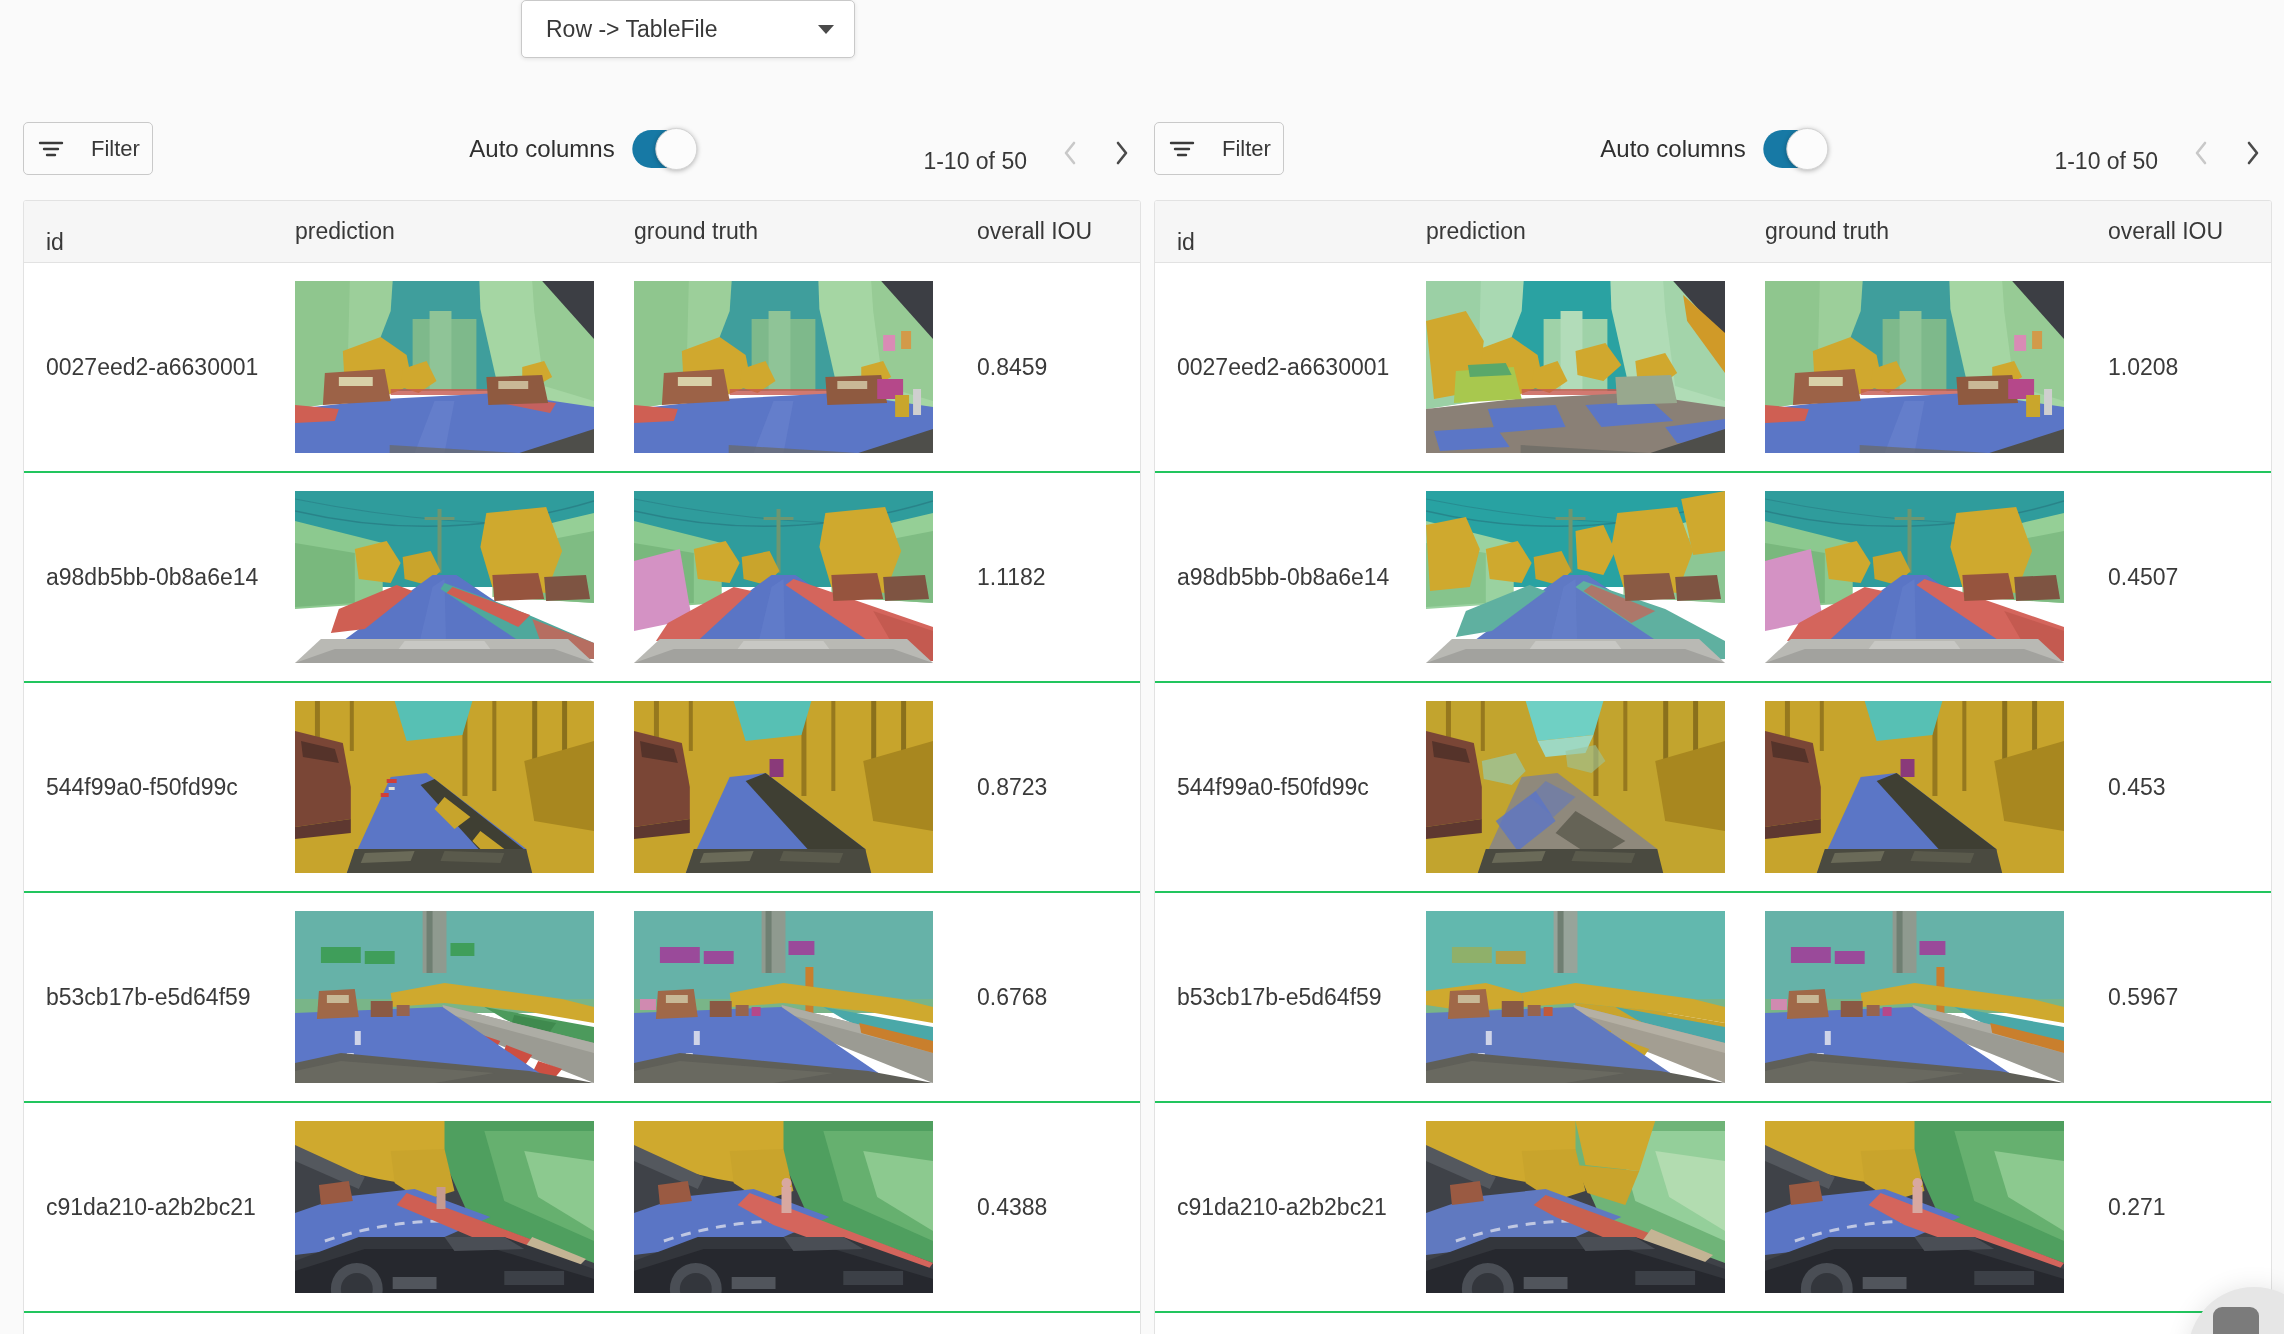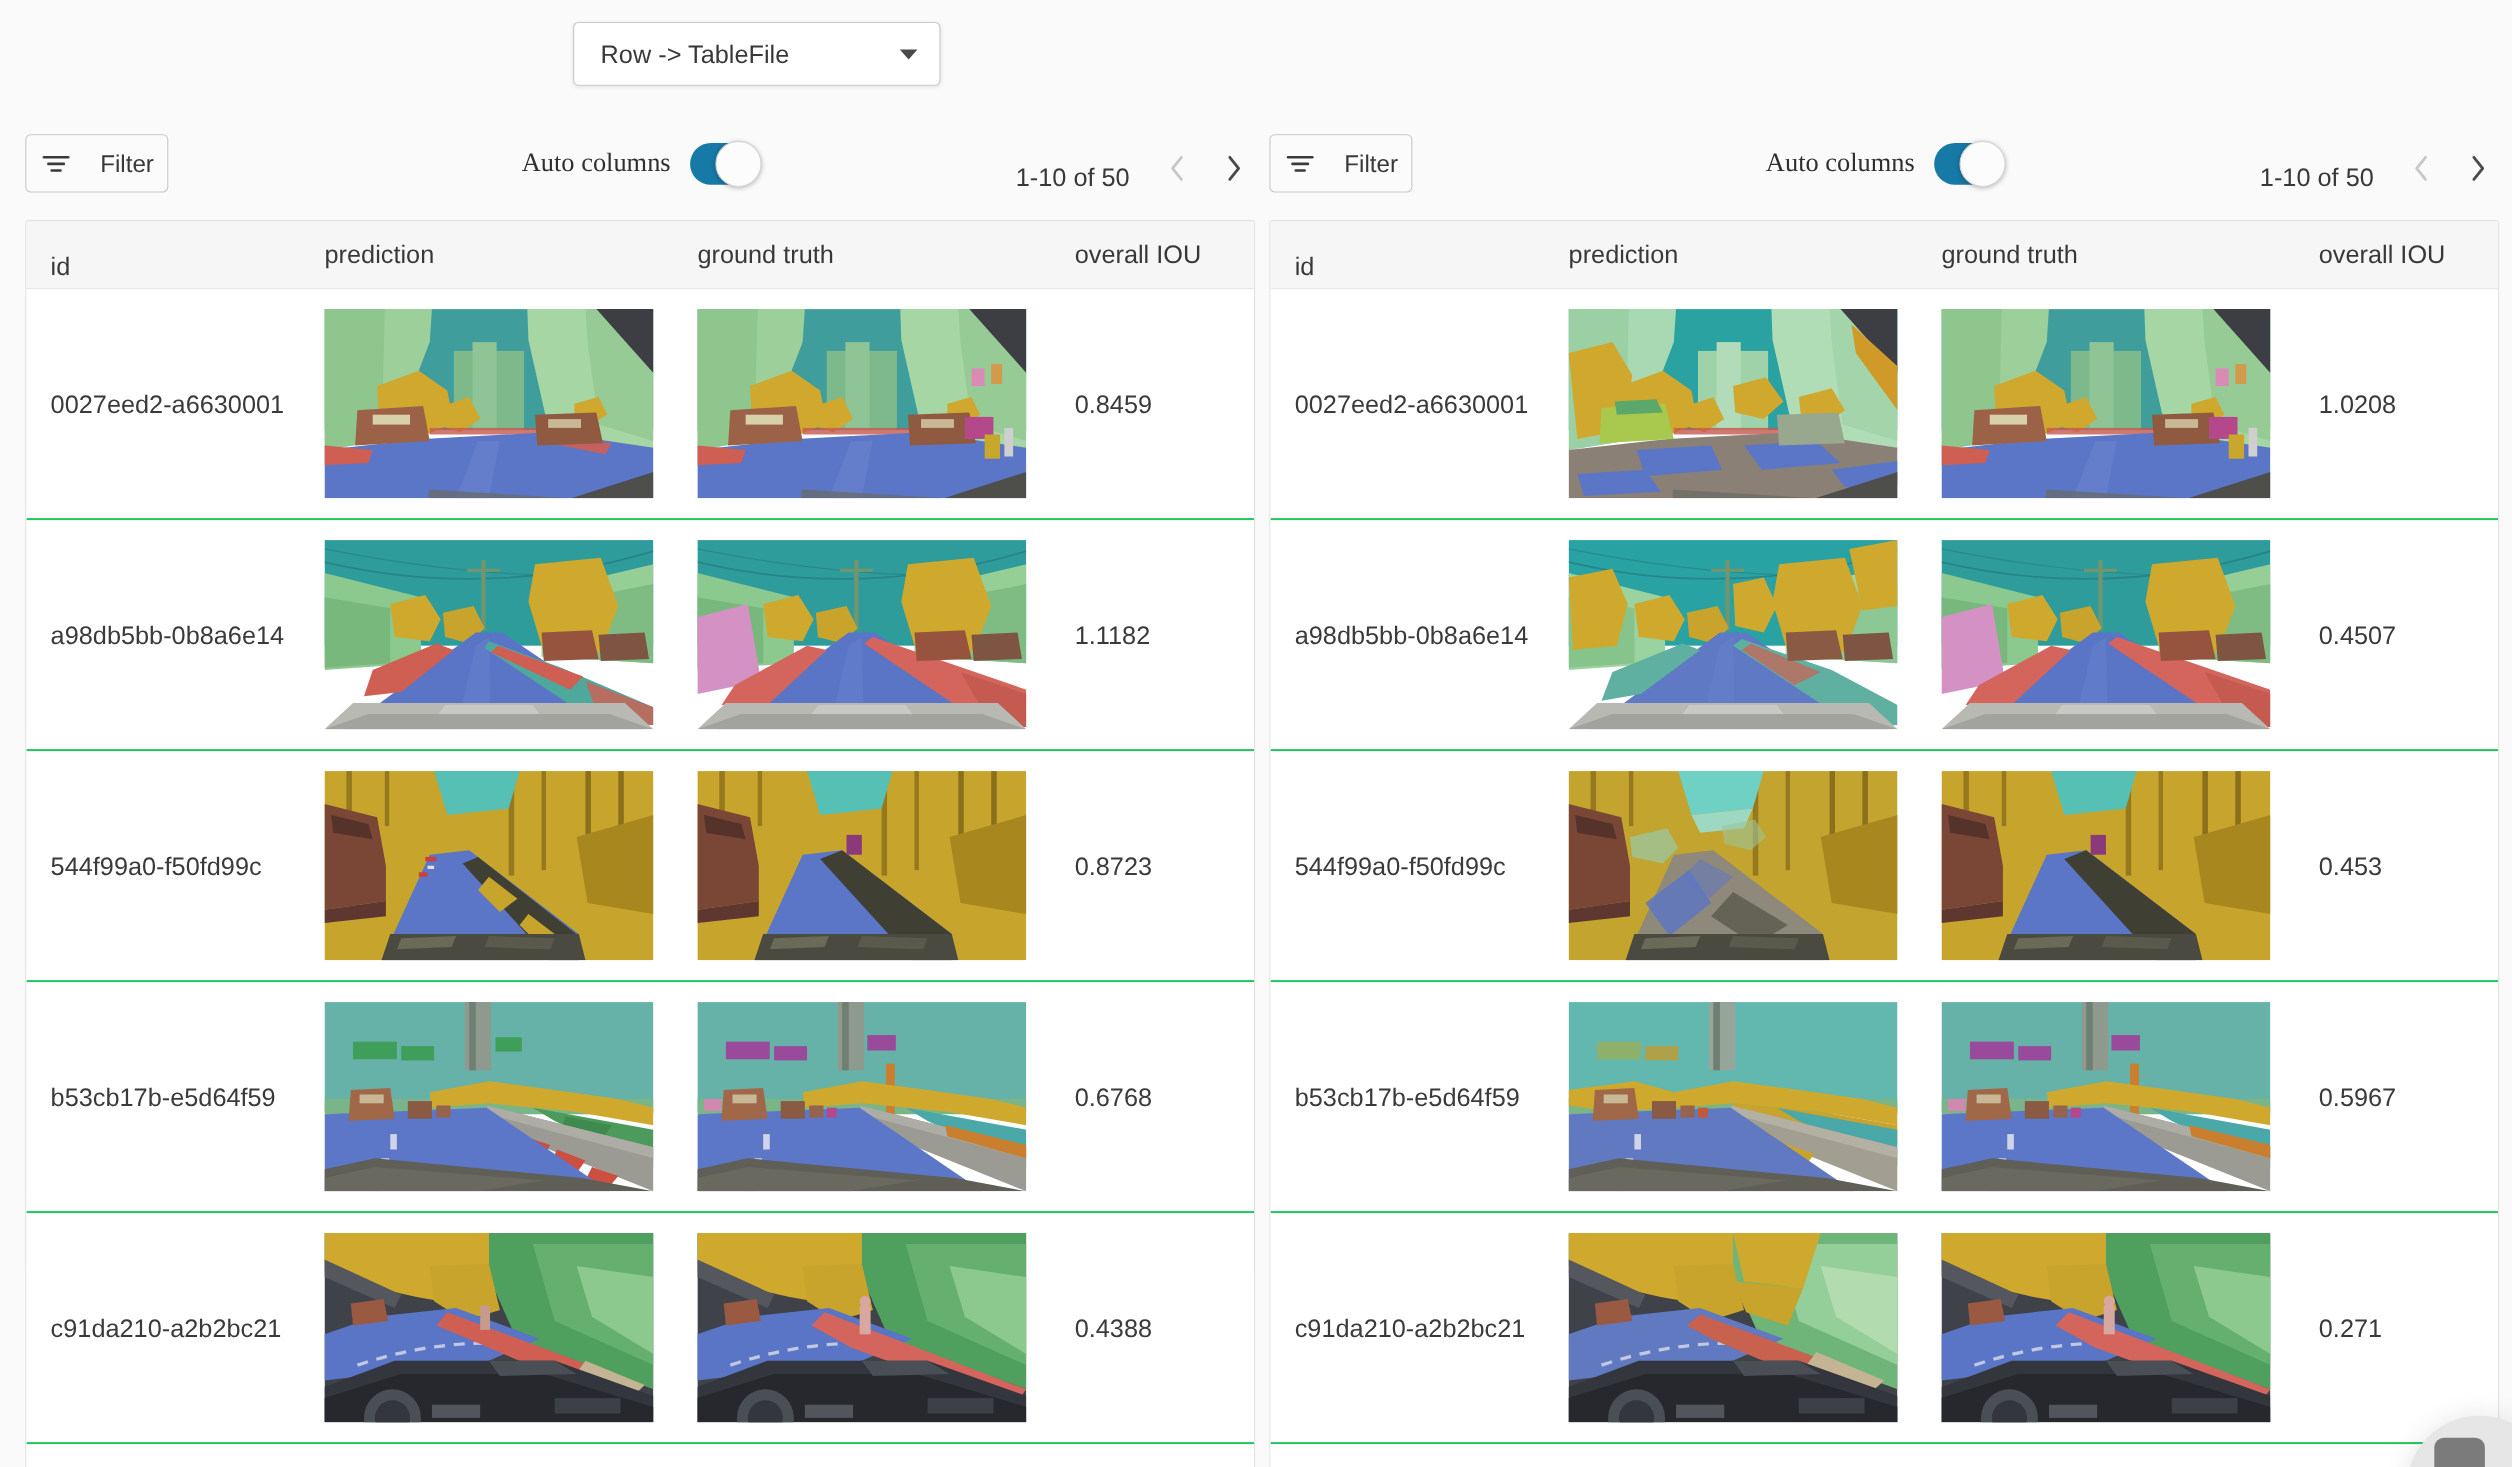--- a/index.html
+++ b/index.html
@@ -6,21 +6,21 @@
   html,body { background:#fafafa; }
   .page {
     position:relative; width:2284px; height:1334px; overflow:hidden;
     background:#fafafa; font-family:"Liberation Sans", sans-serif; color:#3a3a3a;
   }
   
   .breadcrumb {
     position:absolute; left:24px; top:13px; font-size:30px; color:#555; cursor:pointer;
   }
   .view-select {
-    position:absolute; left:521px; top:20px; width:334px; height:58px;
+    position:absolute; left:521px; top:0; width:334px; height:58px;
     background:#fff; border:1px solid #c9c9c9; border-radius:5px;
     box-shadow:0 1px 4px rgba(0,0,0,.10);
     display:flex; align-items:center; justify-content:space-between;
     padding:0 20px 0 24px; font-size:23px; color:#383838;
     font-family:inherit; cursor:pointer;
   }
   .caret-down {
     width:0; height:0; border-left:8px solid transparent; border-right:8px solid transparent;
     border-top:9px solid #4a4a4a;
   }
@@ -31,21 +31,21 @@
   .toolbar { position:relative; height:56px; }
   .filter-btn {
     position:absolute; left:0; top:0; width:130px; height:53px;
     border:1px solid #c9c9c9; border-radius:5px; background:#fbfbfb;
     display:flex; align-items:center; justify-content:center; gap:25px;
     font-size:22px; color:#383838; font-family:inherit; cursor:pointer;
   }
   .filter-icon { display:flex; }
   .auto-group {
     position:absolute; left:50%; transform:translateX(-50%); top:0; height:53px;
-    display:flex; align-items:center; gap:18px;font-family:Liberation Serif, serif;
+    display:flex; align-items:center; gap:18px;
   }
   .auto-label { font-size:24px; color:#2f2f2f; }
   .toggle {
     position:relative; width:62px; height:38px; border-radius:19px;
     background:#1779a5; cursor:pointer;
   }
   .knob {
     position:absolute; right:-3px; top:-2px; width:42px; height:42px; border-radius:50%;
     background:#fcfcfc; border:1px solid #d4d4d4; box-shadow:0 1px 5px rgba(0,0,0,.28);
   }

